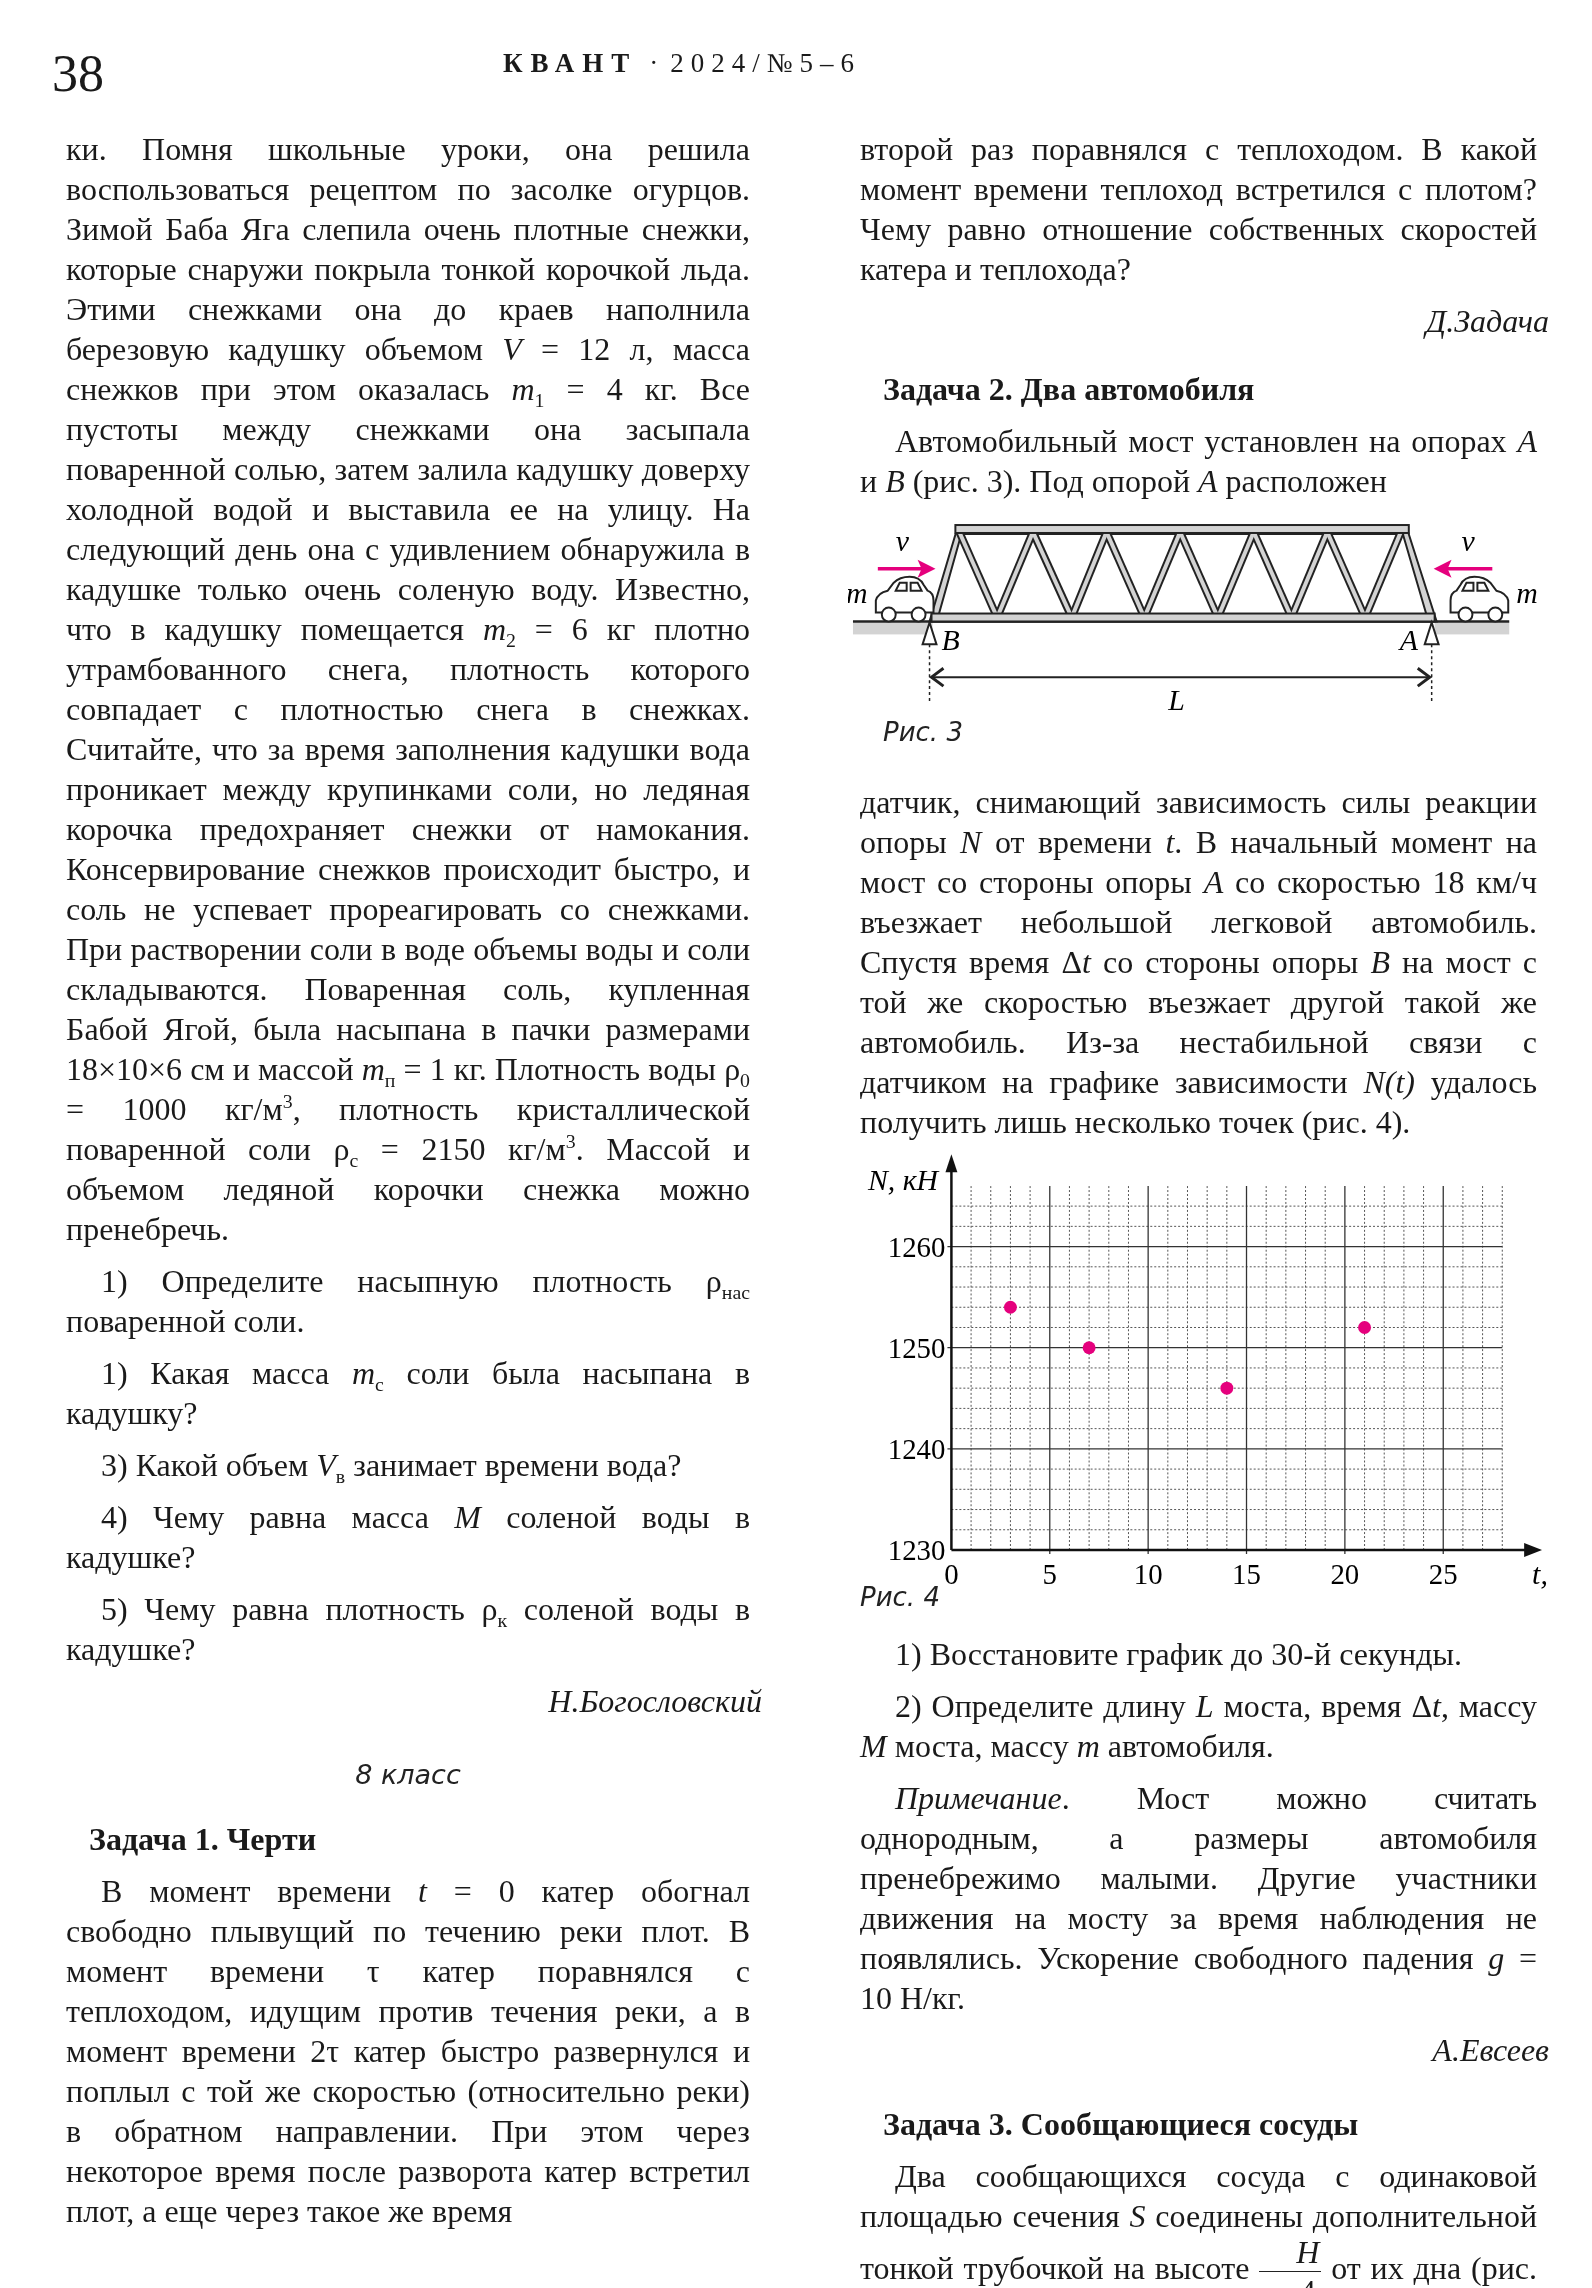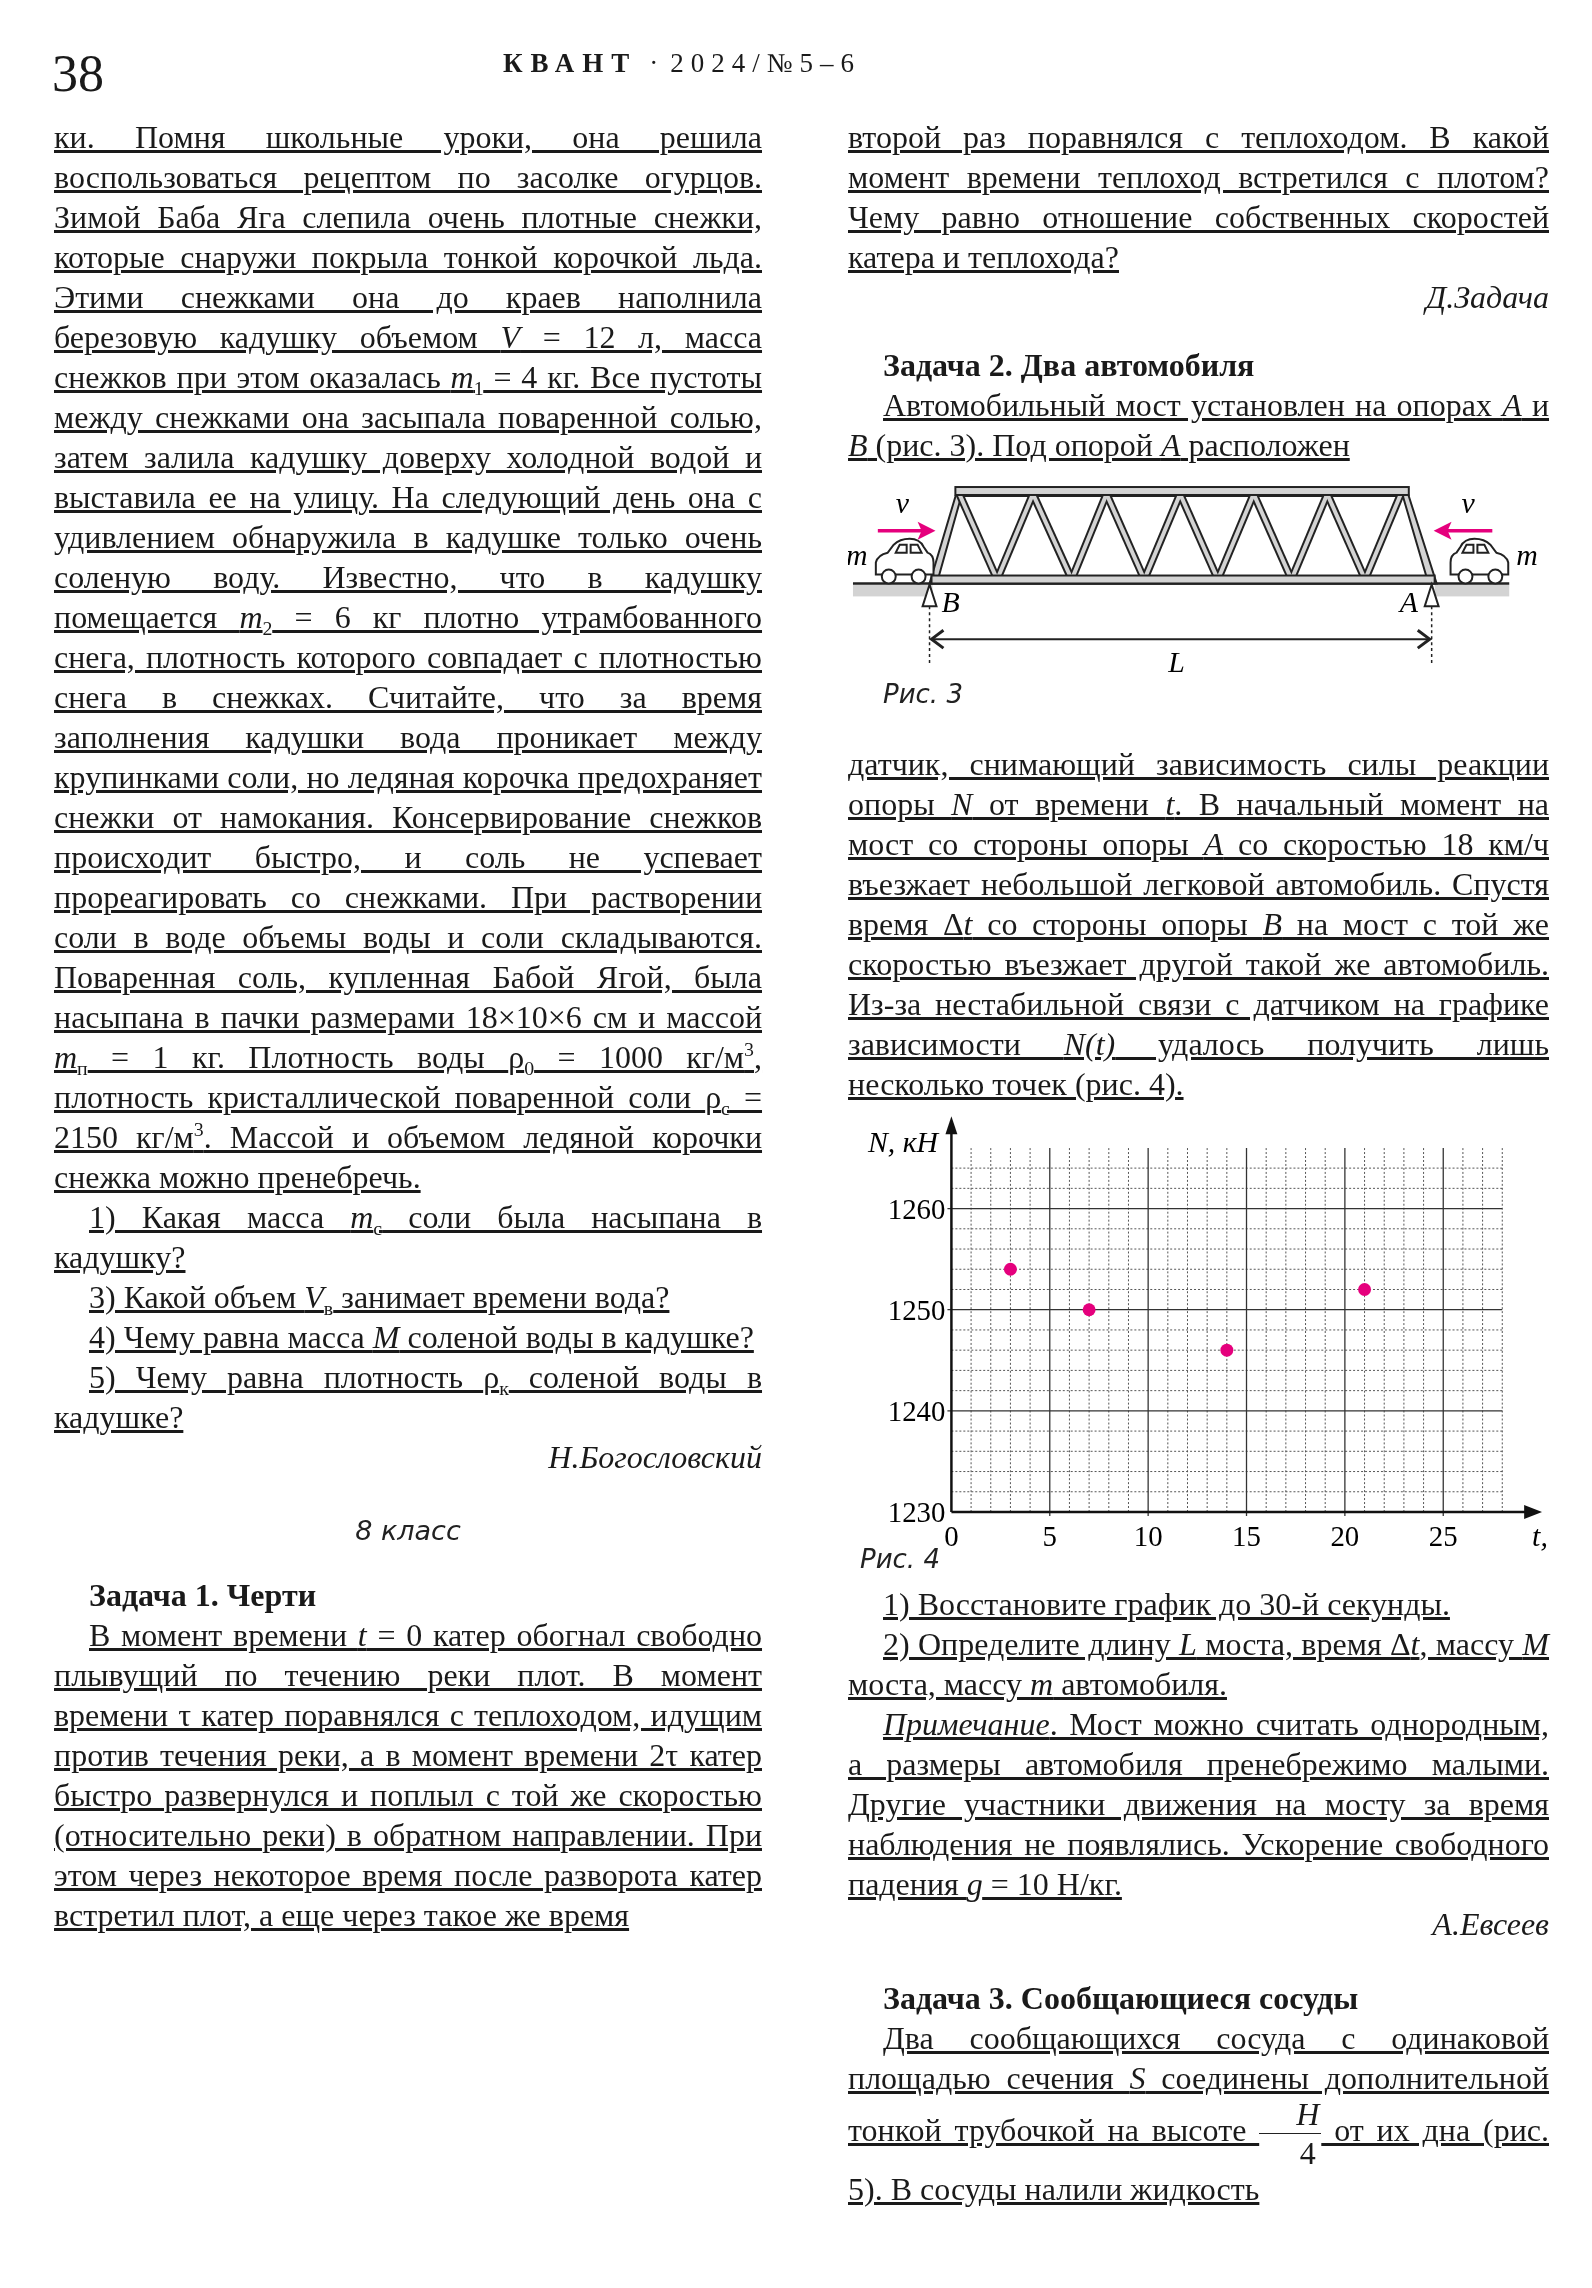--- a/index.html
+++ b/index.html
@@ -11,21 +11,21 @@
   .page-number { position: absolute; left: 52px; top: 44px; font-size: 52px; letter-spacing: 0; }
   .running-head { position: absolute; left: 0; width: 1364px; top: 48px; text-align: center; font-size: 27px; }
   .running-head .mag { font-weight: bold; letter-spacing: 8px; }
   .running-head .sep { margin: 0 12px; }
   .running-head .issue { letter-spacing: 7px; }
 
   .col { position: absolute; top: 117px; width: 708px; font-size: 32px; line-height: 40px; text-align: justify; }
   .col.left { left: 54px; }
   .col.right { left: 848px; width: 701px; }
 
-  .p { margin: 0; text-decoration: underline; }
+  .p { margin: 12px; }
   .p.indent { text-indent: 35px; }
   .i { font-style: italic; }
   sub, sup { font-size: 0.62em; line-height: 0; }
   .author { text-align: right; font-style: italic; margin: 0; }
   .grade { text-align: center; font-family: "DejaVu Sans", sans-serif; font-style: italic; font-size: 27px; margin: 34px 0 24px; color:#222; }
   .task-title { font-weight: bold; margin: 0; text-indent: 35px; }
   .fig-caption { font-family: "DejaVu Sans", sans-serif; font-style: italic; font-size: 26px; color:#222; }
   .frac { display: inline-block; vertical-align: middle; text-align: center; line-height: 1; font-style: italic; }
   .frac .num { display:block; border-bottom: 1.5px solid #222; padding: 0 2px 3px; }
   .frac .den { display:block; font-style: normal; padding-top: 3px; }
@@ -35,20 +35,21 @@
 <body>
 
 <div class="page-number">38</div>
 <div class="running-head">
   <span class="mag">КВАНТ</span><span class="sep">·</span><span class="issue">2024/№5–6</span>
 </div>
 
 <div class="col left">
   <p class="p"><span>ки. Помня школьные уроки, она решила воспользоваться рецептом по засолке огурцов. Зимой Баба Яга слепила очень плотные снежки, которые снаружи покрыла тонкой корочкой льда. Этими снежками она до краев наполнила березовую кадушку объемом </span><span class="i">V</span><span> = 12 л, масса снежков при этом оказалась </span><span class="i">m</span><sub>1</sub><span> = 4 кг. Все пустоты между снежками она засыпала поваренной солью, затем залила кадушку доверху холодной водой и выставила ее на улицу. На следующий день она с удивлением обнаружила в кадушке только очень соленую воду. Известно, что в кадушку помещается </span><span class="i">m</span><sub>2</sub><span> = 6 кг плотно утрамбованного снега, плотность которого совпадает с плотностью снега в снежках. Считайте, что за время заполнения кадушки вода проникает между крупинками соли, но ледяная корочка предохраняет снежки от намокания. Консервирование снежков происходит быстро, и соль не успевает прореагировать со снежками. При растворении соли в воде объемы воды и соли складываются. Поваренная соль, купленная Бабой Ягой, была насыпана в пачки размерами 18×10×6 см и массой </span><span class="i">m</span><sub>п</sub><span> = 1 кг. Плотность воды </span><span>ρ</span><sub>0</sub><span> = 1000 кг/м</span><sup>3</sup><span>, плотность кристаллической поваренной соли </span><span>ρ</span><sub>с</sub><span> = 2150 кг/м</span><sup>3</sup><span>. Массой и объемом ледяной корочки снежка можно пренебречь.</span></p>
 
+  <p class="p indent"><span>1) Определите насыпную плотность </span><span>ρ</span><sub>нас</sub><span> поваренной соли.</span></p>
   <p class="p indent"><span>1) Какая масса </span><span class="i">m</span><sub>с</sub><span> соли была насыпана в кадушку?</span></p>
   <p class="p indent"><span>3) Какой объем </span><span class="i">V</span><sub>в</sub><span> занимает времени вода?</span></p>
   <p class="p indent"><span>4) Чему равна масса </span><span class="i">M</span><span> соленой воды в кадушке?</span></p>
   <p class="p indent"><span>5) Чему равна плотность </span><span>ρ</span><sub>к</sub><span> соленой воды в кадушке?</span></p>
   <p class="author">Н.Богословский</p>
 
   <div class="grade">8 класс</div>
 
   <p class="task-title">Задача 1. Черти</p>
   <p class="p indent"><span>В момент времени </span><span class="i">t</span><span> = 0 катер обогнал свободно плывущий по течению реки плот. В момент времени τ катер поравнялся с теплоходом, идущим против течения реки, а в момент времени 2τ катер быстро развернулся и поплыл с той же скоростью (относительно реки) в обратном направлении. При этом через некоторое время после разворота катер встретил плот, а еще через такое же время</span></p>

